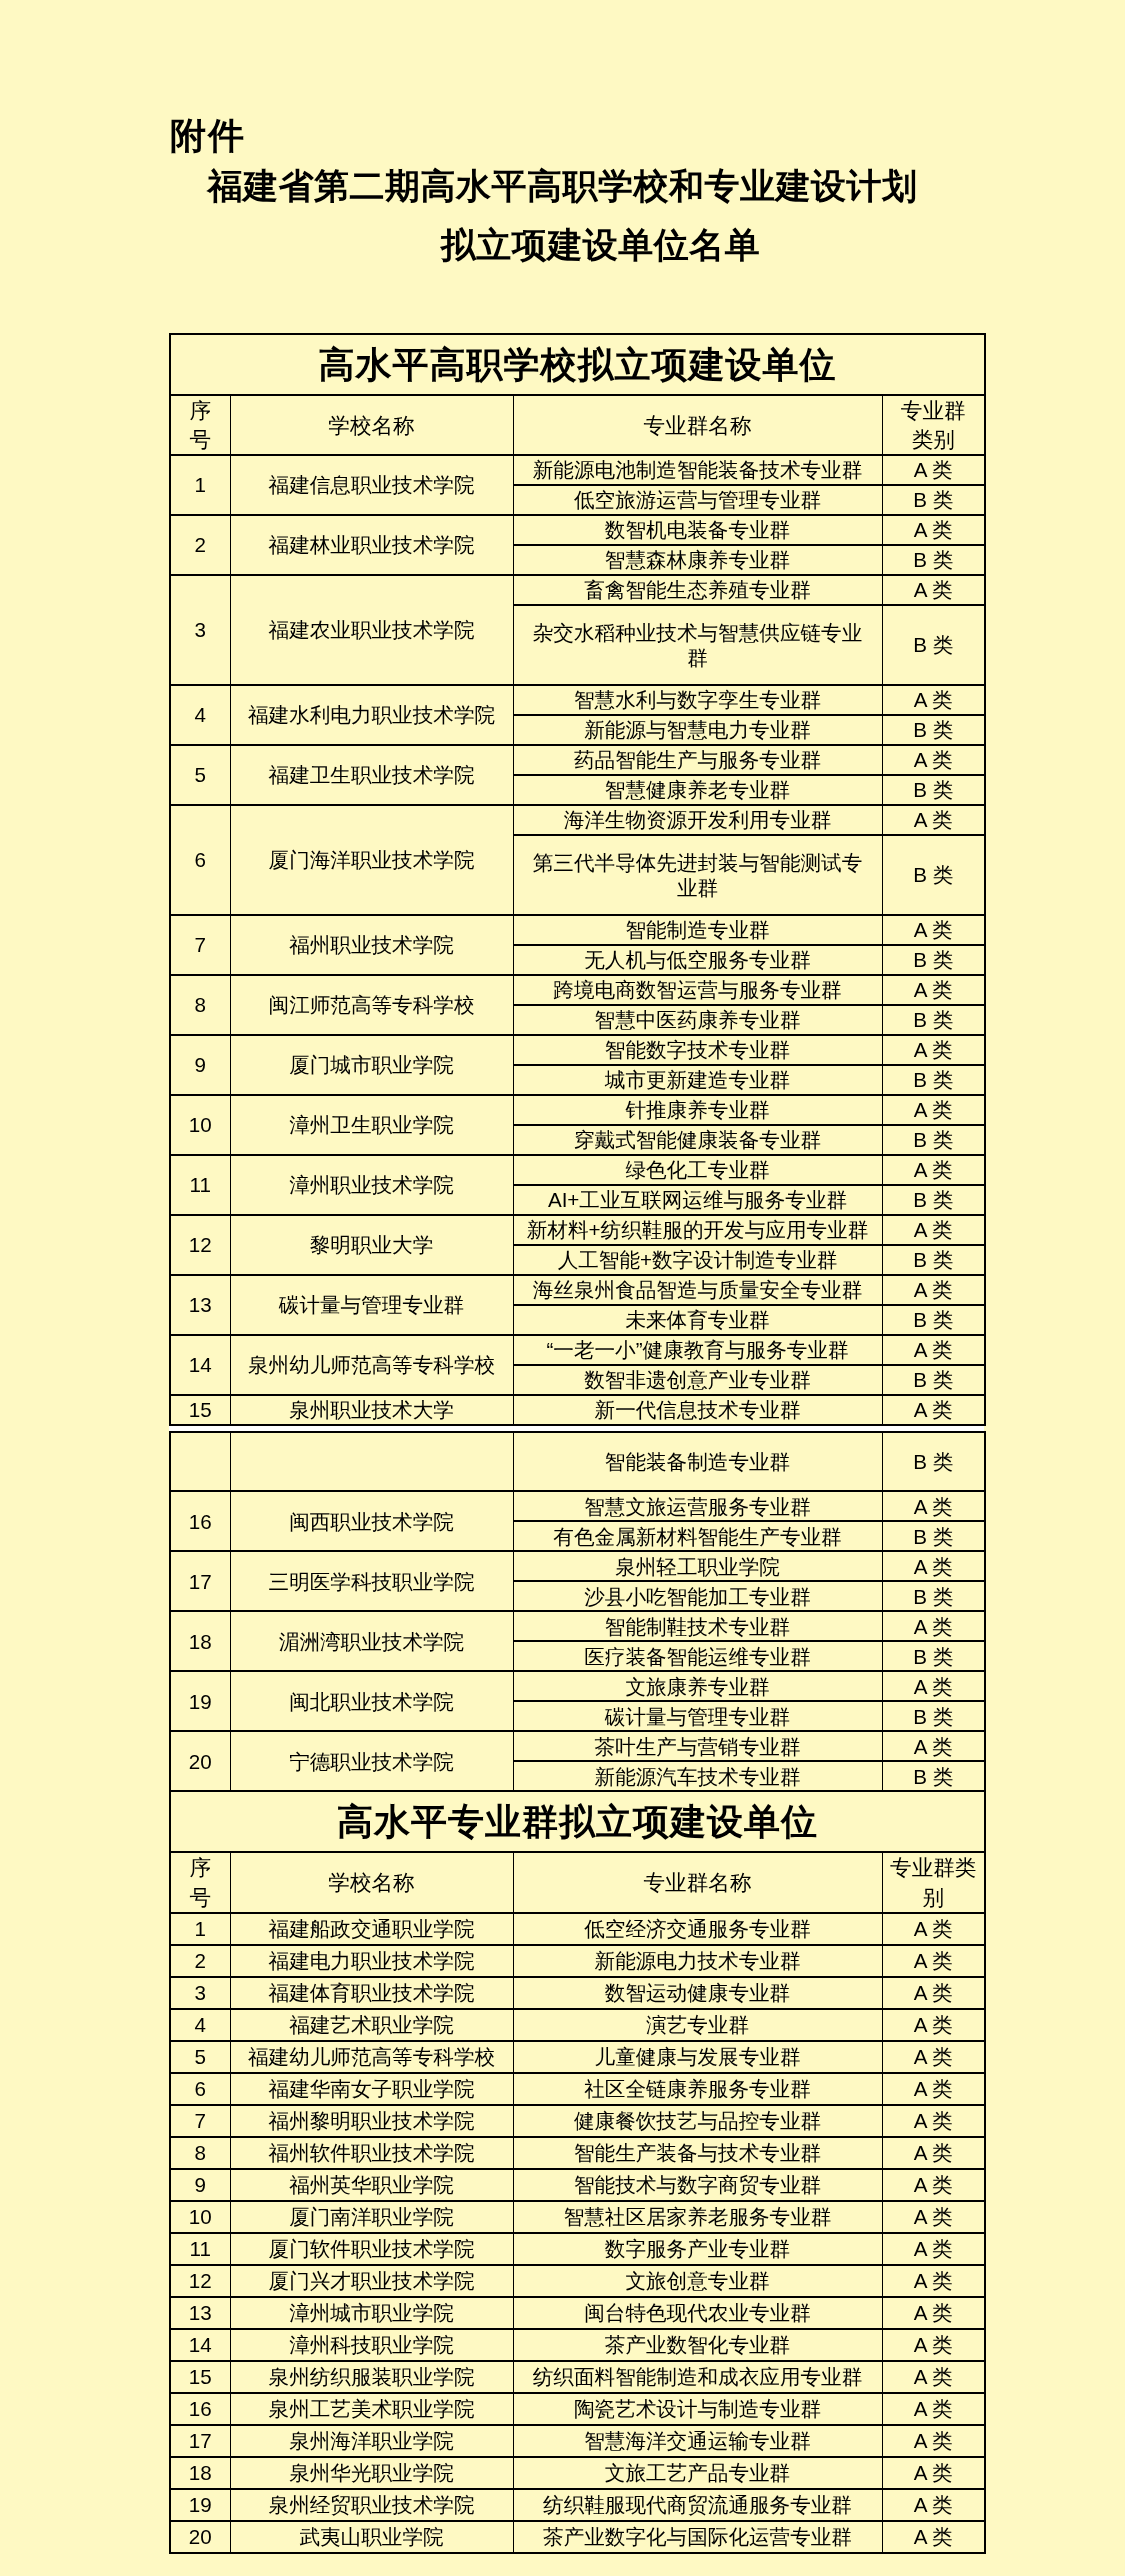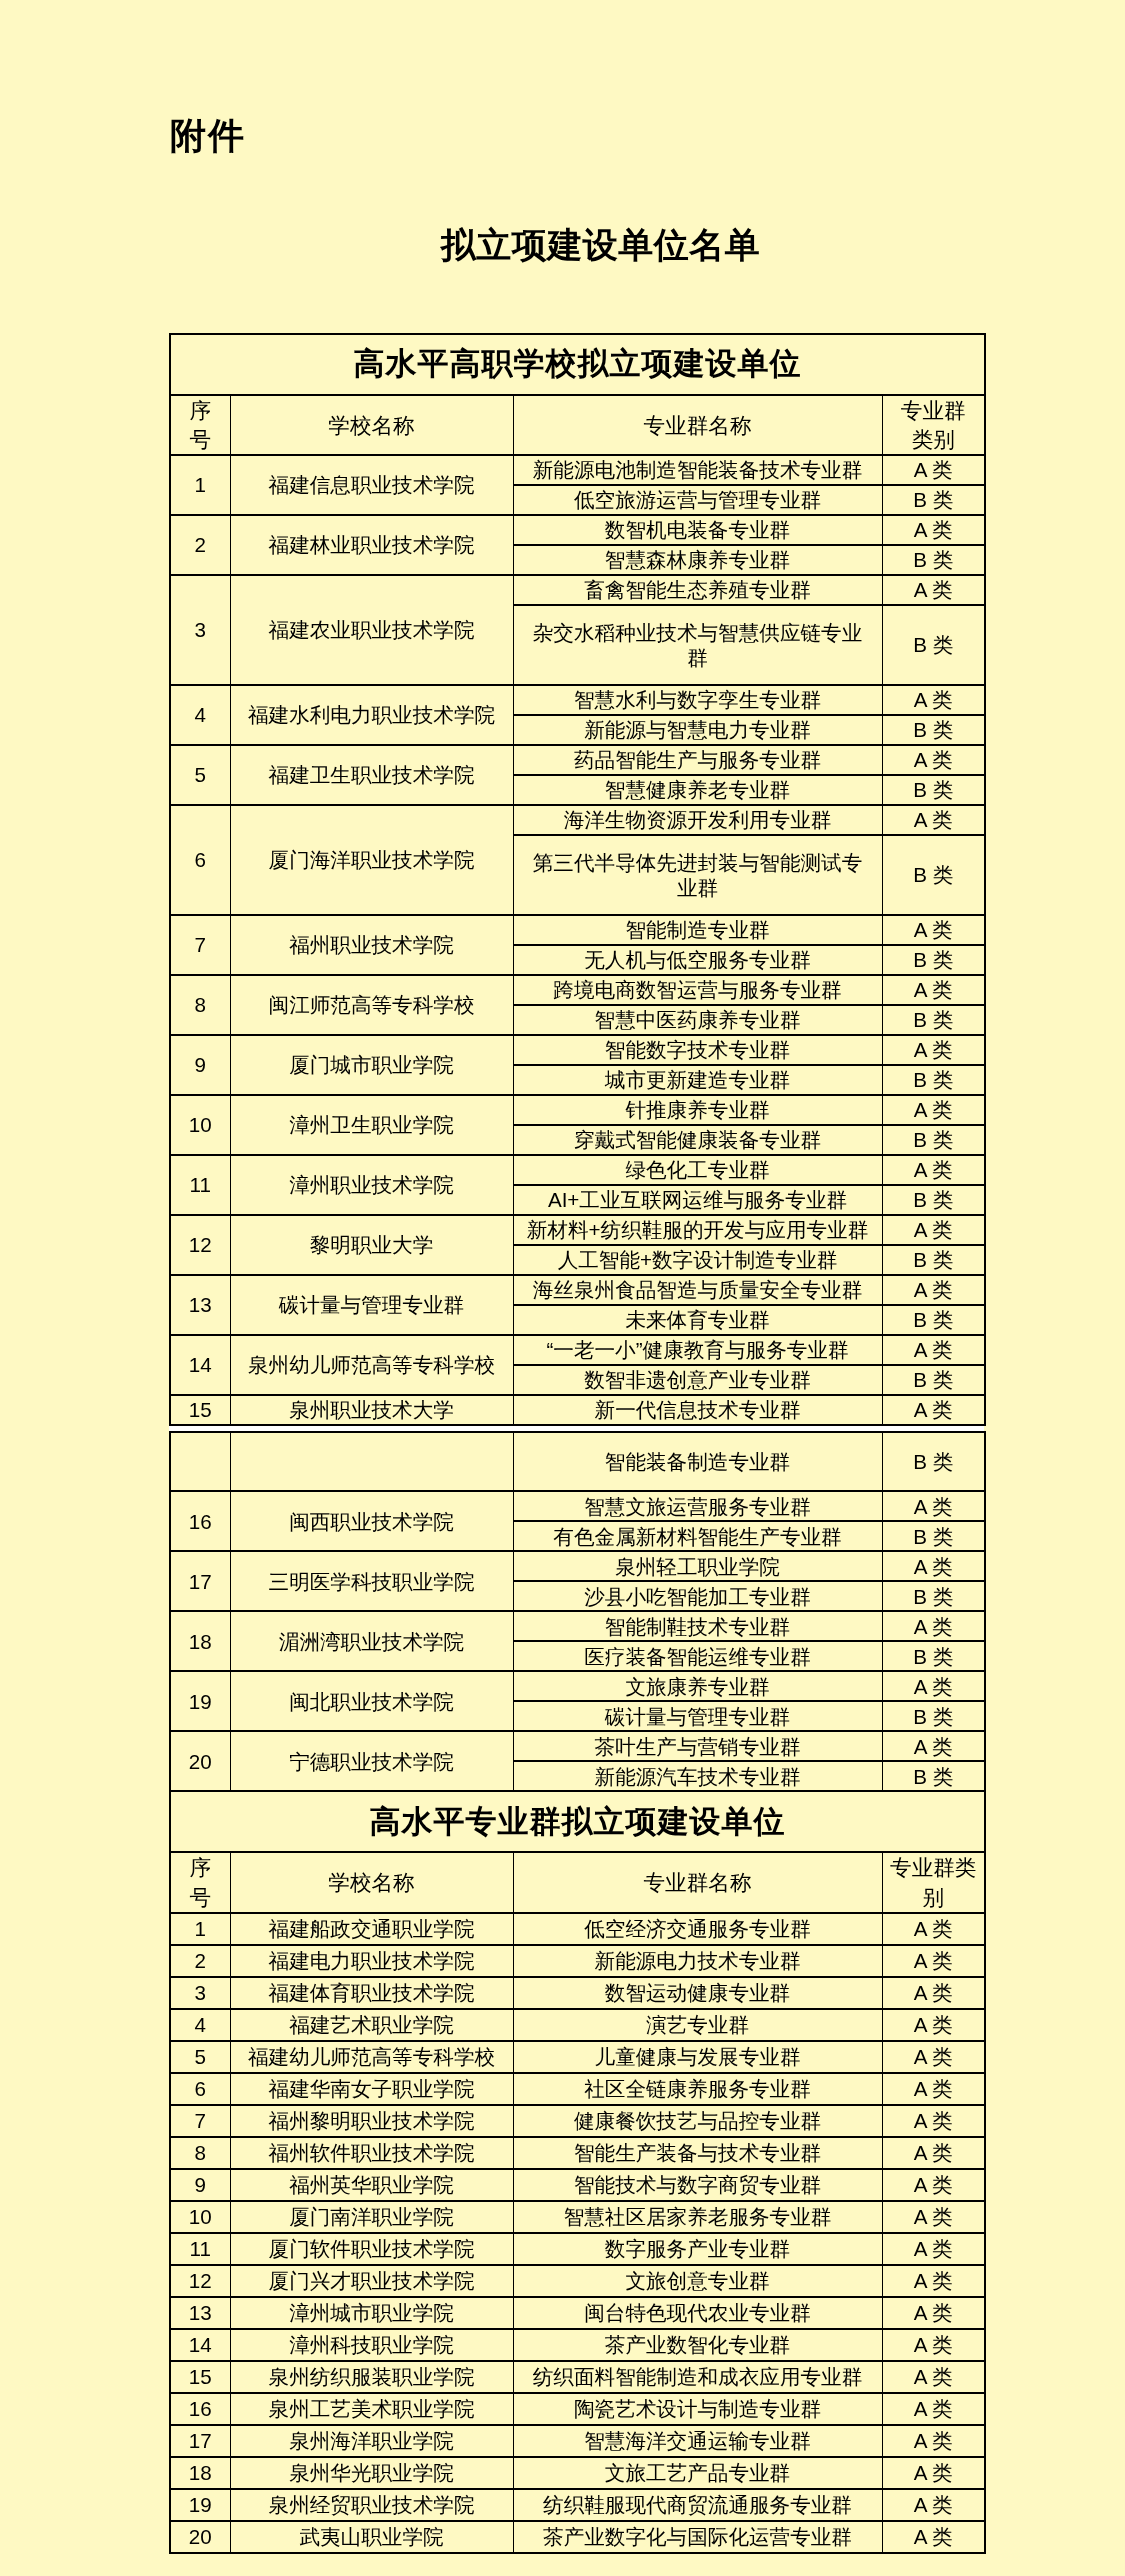--- a/index.html
+++ b/index.html
@@ -34,21 +34,21 @@
   col.c-cat{width:103px;}
   td{
     border:1.5px solid #000;
     text-align:center;vertical-align:middle;
     padding:0 4.1px;line-height:1.25;
     overflow:hidden;
   }
   tr.block-start>td{border-top:2.1px solid #000;}
   tr.sub>td{border-top:2.6px double #000;}
   td.title-cell{
-    height:59px;font-size:31px;font-weight:bold;
+    height:59px;font-size:36px;font-weight:bold;
     border:2.1px solid #000;letter-spacing:1px;
   }
   tr.head-row>td{
     height:54px;font-size:21.6px;
     white-space:pre-line;line-height:1.35;
     border-bottom:2.1px solid #000;
   }
   tr.r{height:30px;}
   tr.tall{height:80px;}
   tr.cont{height:59px;}
@@ -56,20 +56,21 @@
   tr.r2>td{border-top:2.1px solid #000;}
   td.gcell{padding:0 11.3px;}
   .page-break-gap{height:5.2px;background:#ffffff;}
 </style>
 </head>
 <body>
 
 <div class="page">
 
   <div class="attach">附件</div>
+  <div class="doc-title l1">福建省第二期高水平高职学校和专业建设计划</div>
   <div class="doc-title l2">拟立项建设单位名单</div>
 
   <div class="tables">
 
     <table>
       <colgroup>
           <col class="c-no">
           <col class="c-school">
           <col class="c-group">
           <col class="c-cat">

